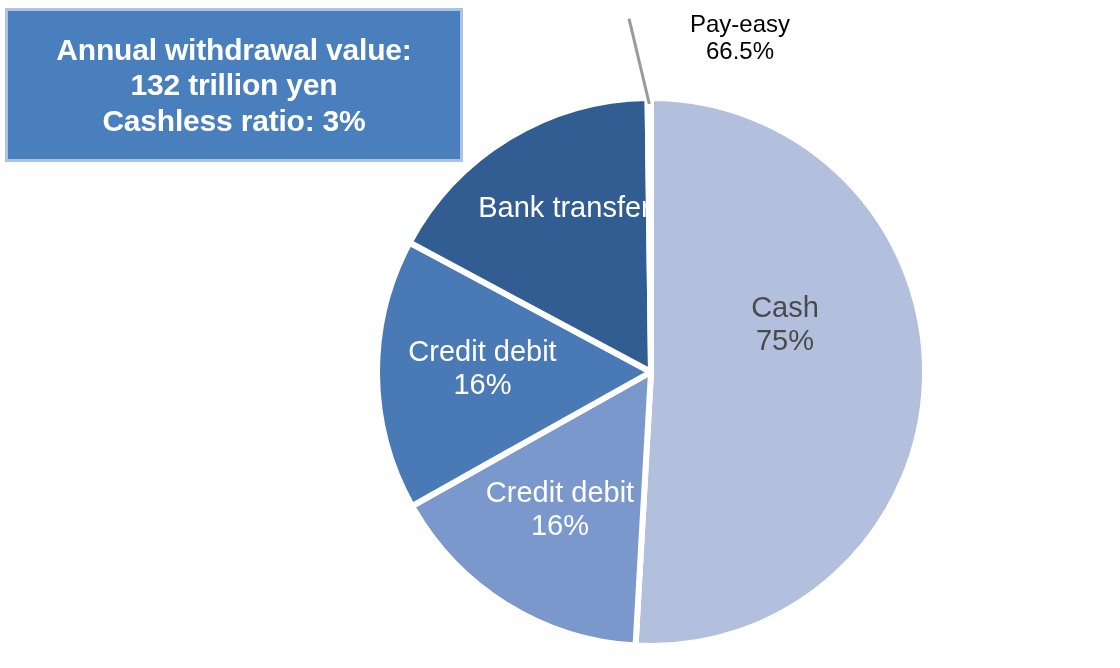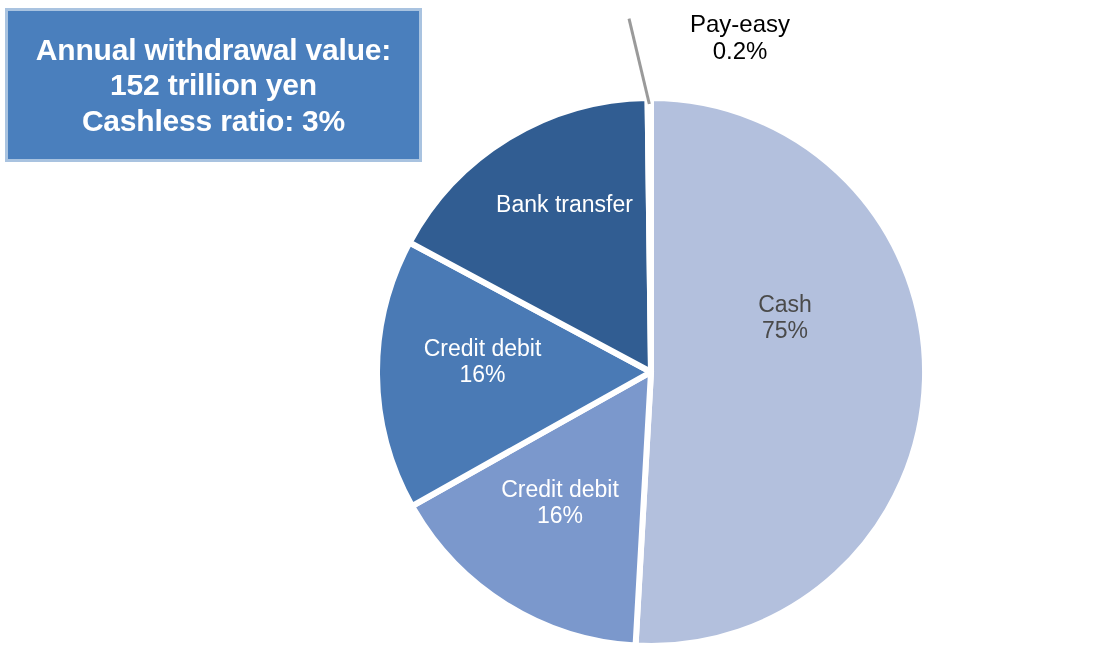--- a/index.html
+++ b/index.html
@@ -20,21 +20,21 @@
     width: 1120px;
     height: 668px;
     background: #ffffff;
   }
 
   
   #info-box {
     position: absolute;
     left: 5px;
     top: 8px;
-    width: 417px;
+    width: 458px;
     height: 154px;
     box-sizing: border-box;
     background: #4a7fbd;
     border: 3px solid #a9c3e0;
     display: flex;
     flex-direction: column;
     align-items: center;
     justify-content: center;
     line-height: 1.18;
   }
@@ -63,21 +63,21 @@
   .slice-label {
     position: absolute;
     text-align: center;
     line-height: 1.14;
     white-space: nowrap;
     pointer-events: none;
   }
   .slice-label .lbl-name,
   .slice-label .lbl-value {
     display: block;
-    font-size: 23px;
+    font-size: 29px;
     font-weight: normal;
   }
   .slice-label.white-text .lbl-name,
   .slice-label.white-text .lbl-value { color: #ffffff; }
   .slice-label.dark-text .lbl-name,
   .slice-label.dark-text .lbl-value { color: #4a4a4a; }
   .slice-label.black-text .lbl-name,
   .slice-label.black-text .lbl-value { color: #000000; }
 
   #label-cash        { left: 700px; top: 291px; width: 170px; }
@@ -88,21 +88,21 @@
   #label-pay-easy .lbl-name,
   #label-pay-easy .lbl-value { font-size: 24px; }
 </style>
 </head>
 <body>
 
 <div id="canvas">
 
   <div id="info-box">
     <span class="info-line">Annual withdrawal value:</span>
-    <span class="info-line">152 trillion yen</span>
+    <span class="info-line">132 trillion yen</span>
     <span class="info-line">Cashless ratio: 3%</span>
   </div>
 
   <div id="pie-wrap">
     <svg id="pie-svg" width="1120" height="668" viewBox="0 0 1120 668">
       <g id="pie-slices">
           <path d="M 651 372 L 651.00 98.00 A 274 274 0 1 1 635.54 645.56 Z" fill="#b3c0dd" stroke="#ffffff" stroke-width="6" stroke-linejoin="round"></path>
           <path d="M 651 372 L 635.54 645.56 A 274 274 0 0 1 412.01 506.01 Z" fill="#7b98cc" stroke="#ffffff" stroke-width="6" stroke-linejoin="round"></path>
           <path d="M 651 372 L 412.01 506.01 A 274 274 0 0 1 409.53 242.51 Z" fill="#4a7ab5" stroke="#ffffff" stroke-width="6" stroke-linejoin="round"></path>
           <path d="M 651 372 L 409.53 242.51 A 274 274 0 0 1 647.56 98.02 Z" fill="#315d92" stroke="#ffffff" stroke-width="6" stroke-linejoin="round"></path>
@@ -127,17 +127,17 @@
       <span class="lbl-name">Credit debit</span>
       <span class="lbl-value">16%</span>
     </div>
 
     <div class="slice-label white-text" id="label-bank-transfer">
       <span class="lbl-name">Bank transfer</span>
     </div>
 
     <div class="slice-label black-text" id="label-pay-easy">
       <span class="lbl-name">Pay-easy</span>
-      <span class="lbl-value">0.2%</span>
+      <span class="lbl-value">66.5%</span>
     </div>
   </div>
 
 </div>
 
 </body></html>

